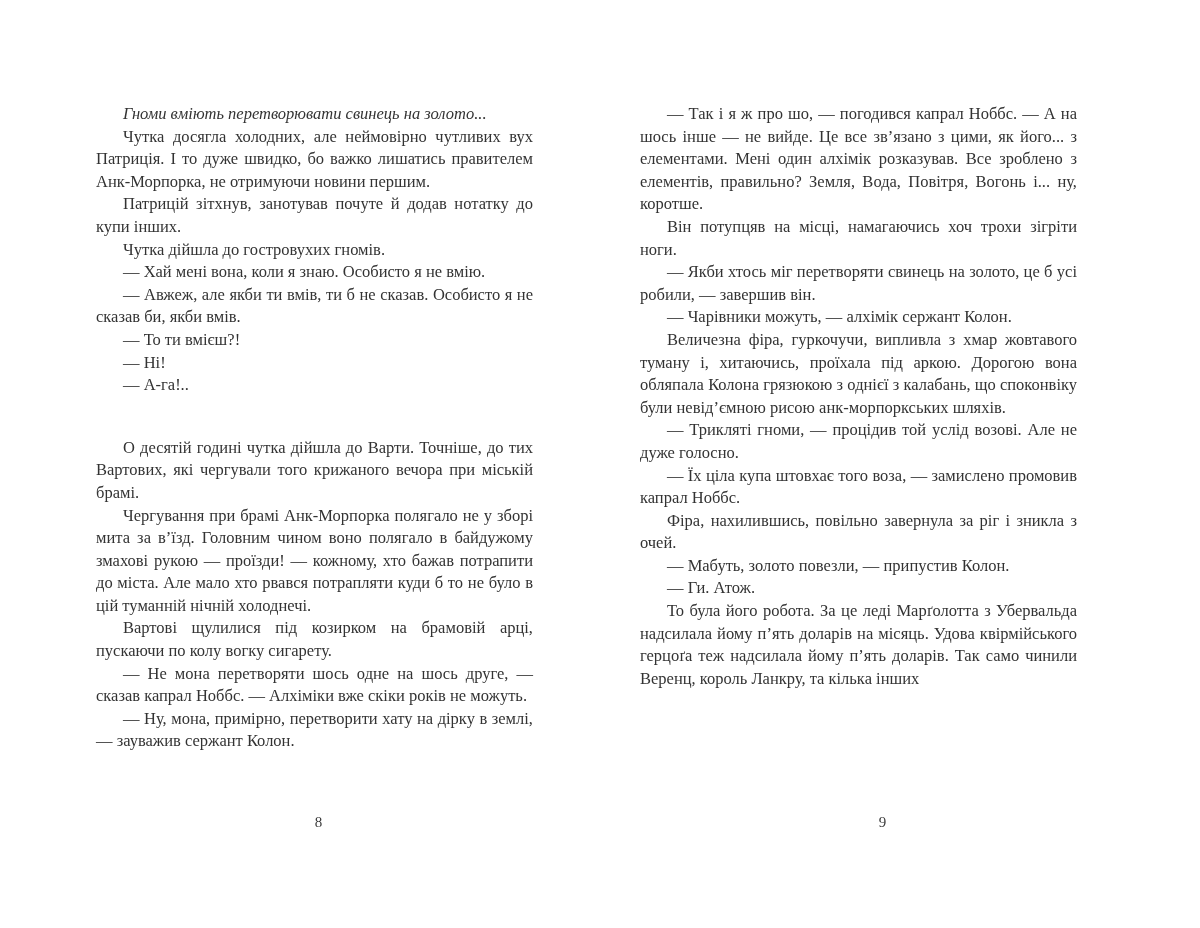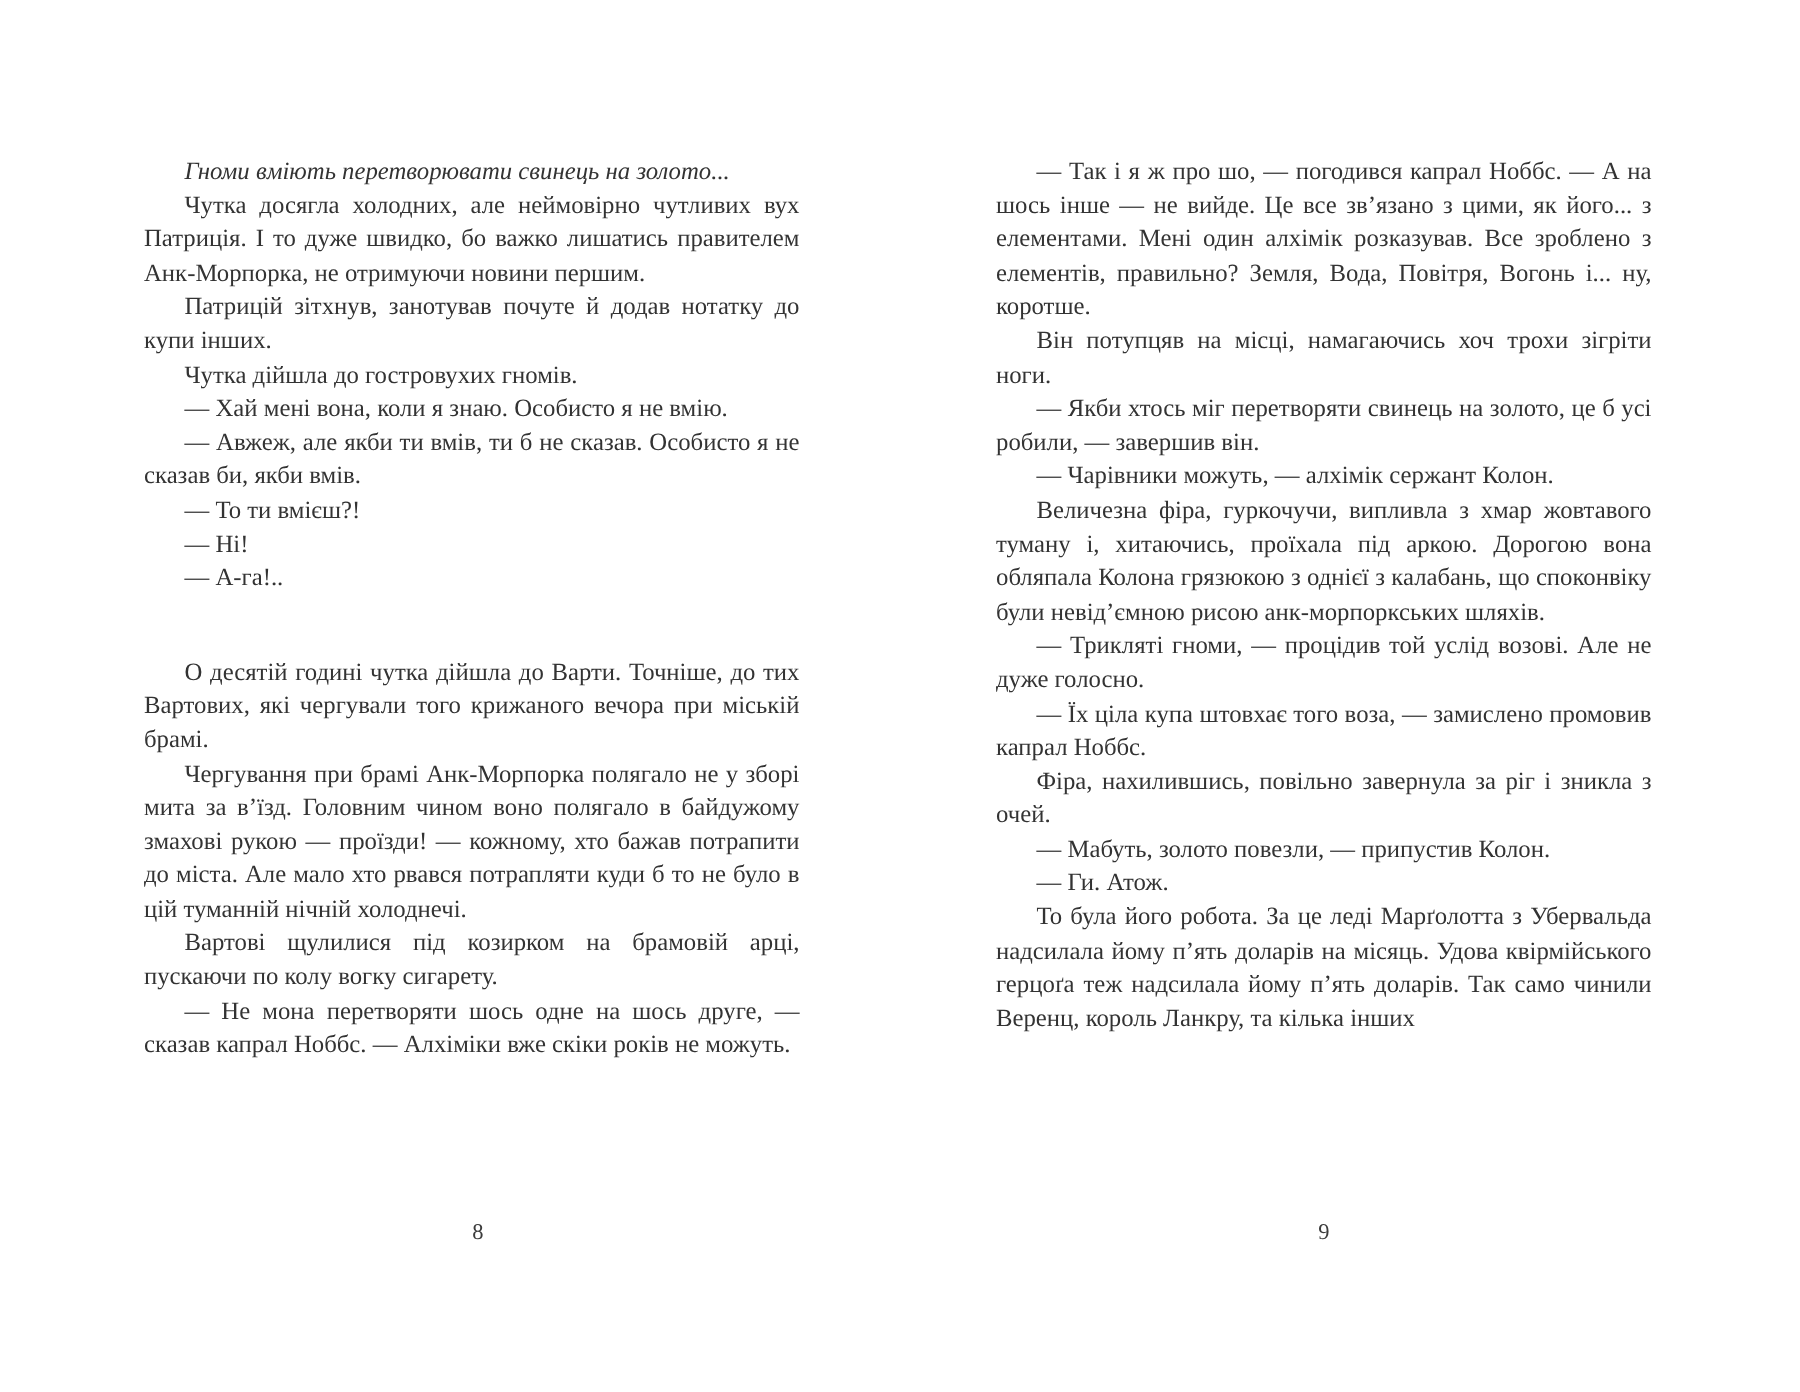--- a/index.html
+++ b/index.html
@@ -13,21 +13,21 @@
     color: #333333;
   }
   .page {
     position: absolute;
     top: 103px;
     width: 437px;
     font-size: 16.5px;
     line-height: 22.6px;
   }
   .page-left  { left: 96px; }
-  .page-right { left: 664px; }
+  .page-right { left: 640px; }
   .para {
     margin: 0;
     text-indent: 27px;
     text-align: justify;
     hyphens: auto;
     -webkit-hyphens: auto;
   }
   .para.italic { font-style: italic; }
   .para.section-break { margin-top: 40px; }
   .folio {
@@ -51,20 +51,21 @@
     <p class="para">Чутка дійшла до гостровухих гномів.</p>
     <p class="para">— Хай мені вона, коли я знаю. Особисто я не вмію.</p>
     <p class="para">— Авжеж, але якби ти вмів, ти б не сказав. Особисто я не сказав би, якби вмів.</p>
     <p class="para">— То ти вмієш?!</p>
     <p class="para">— Ні!</p>
     <p class="para">— А-га!..</p>
     <p class="para section-break">О десятій годині чутка дійшла до Варти. Точніше, до тих Вартових, які чергували того крижаного вечора при міській брамі.</p>
     <p class="para">Чергування при брамі Анк-Морпорка полягало не у зборі мита за в’їзд. Головним чином воно полягало в байдужому змахові рукою — проїзди! — кожному, хто бажав потрапити до міста. Але мало хто рвався потрапляти куди б то не було в цій туманній нічній холоднечі.</p>
     <p class="para">Вартові щулилися під козирком на брамовій арці, пускаючи по колу вогку сигарету.</p>
     <p class="para">— Не мона перетворяти шось одне на шось друге, — сказав капрал Ноббс. — Алхіміки вже скіки років не можуть.</p>
+    <p class="para">— Ну, мона, примірно, перетворити хату на дірку в землі, — зауважив сержант Колон.</p>
   </div>
 
 <div class="page page-right">
     <p class="para">— Так і я ж про шо, — погодився капрал Ноббс. — А на шось інше — не вийде. Це все зв’язано з цими, як його... з елементами. Мені один алхімік розказував. Все зроблено з елементів, правильно? Земля, Вода, Повітря, Вогонь і... ну, коротше.</p>
     <p class="para">Він потупцяв на місці, намагаючись хоч трохи зігріти ноги.</p>
     <p class="para">— Якби хтось міг перетворяти свинець на золото, це б усі робили, — завершив він.</p>
     <p class="para">— Чарівники можуть, — алхімік сержант Колон.</p>
     <p class="para">Величезна фіра, гуркочучи, випливла з хмар жовтавого туману і, хитаючись, проїхала під аркою. Дорогою вона обляпала Колона грязюкою з однієї з калабань, що споконвіку були невід’ємною рисою анк-морпоркських шляхів.</p>
     <p class="para">— Трикляті гноми, — процідив той услід возові. Але не дуже голосно.</p>
     <p class="para">— Їх ціла купа штовхає того воза, — замислено промовив капрал Ноббс.</p>

